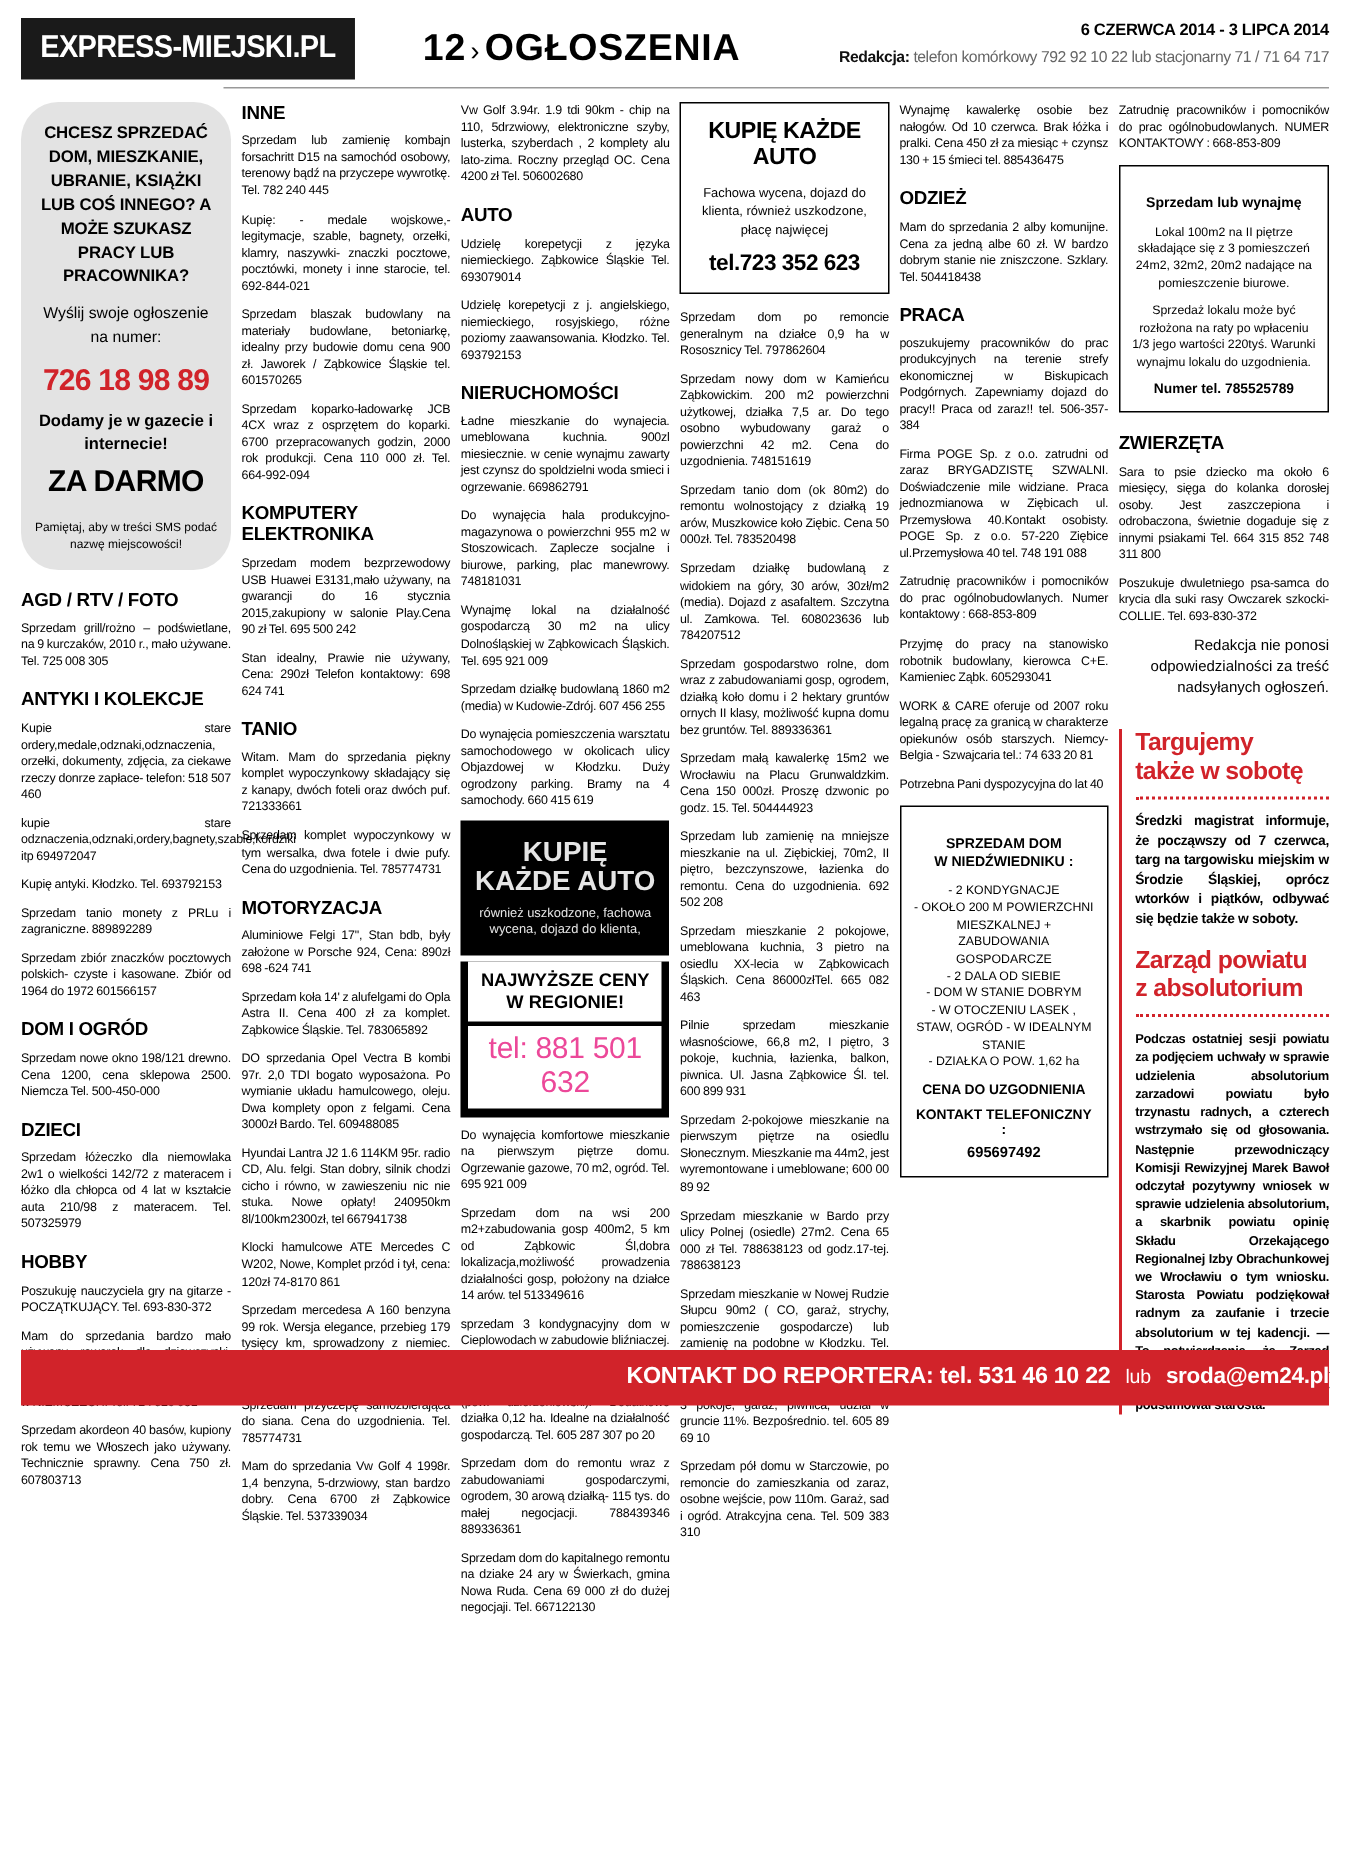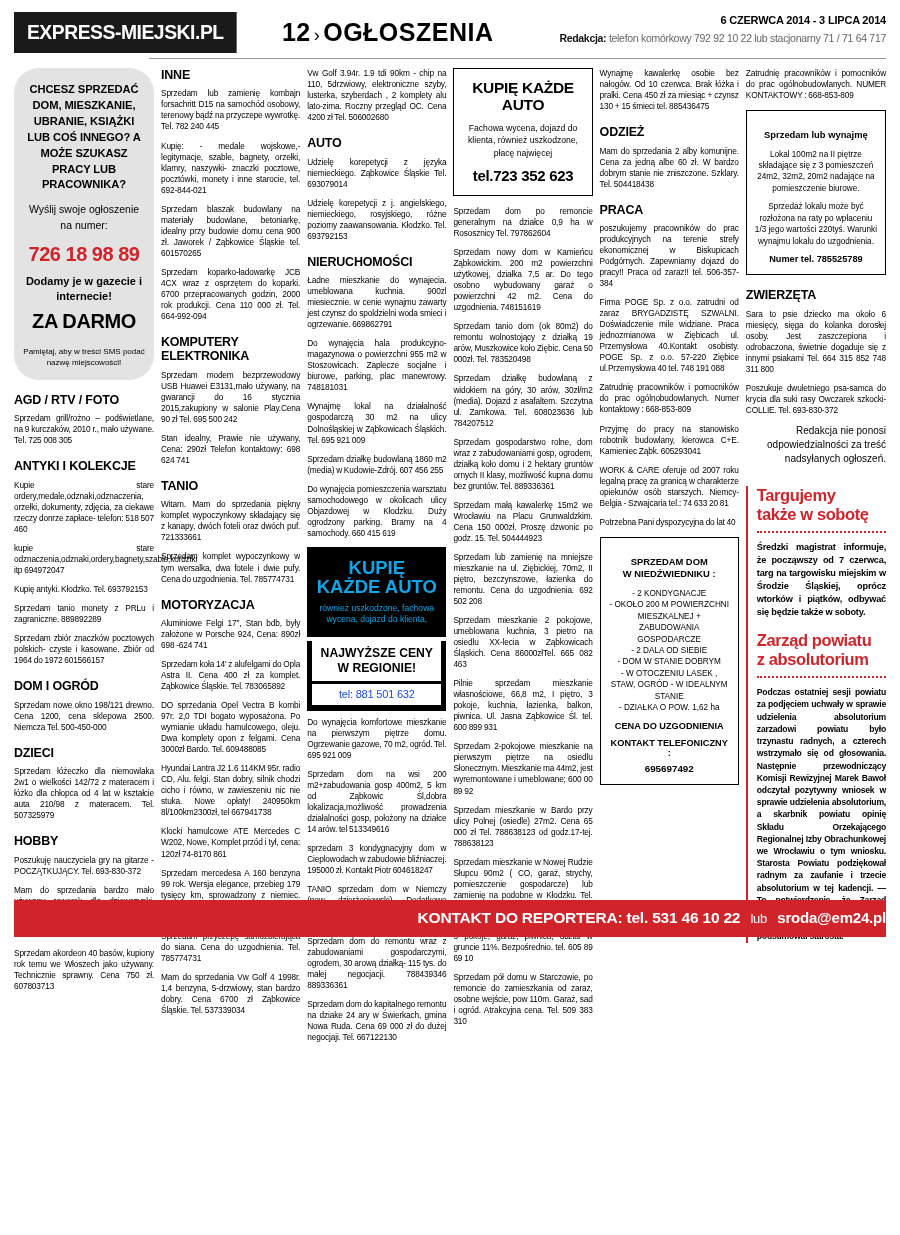--- a/index.html
+++ b/index.html
@@ -62,25 +62,25 @@
   .promo h2 {
     font-size: 11.2px; font-weight: bold; line-height: 1.42; letter-spacing: -0.1px;
   }
   .promo .sub { font-size: 10.5px; margin-top: 9px; line-height: 1.45; }
   .promo .phone { color: #d1232a; font-weight: bold; font-size: 20px; margin: 10px 0 8px; letter-spacing: -0.5px; }
   .promo .add { font-size: 11px; font-weight: bold; line-height: 1.4; }
   .promo .free { font-size: 20px; font-weight: bold; margin-top: 5px; letter-spacing: -0.4px; }
   .promo .note { font-size: 8px; margin-top: 13px; line-height: 1.4; }
 
   
-  .autoblack { background: #000; color: #0ea5e9; text-align: center; padding: 11px 6px 6px; margin: 6px 0 4px; }
+  .autoblack { background: #000; color: #e5e5e5; text-align: center; padding: 11px 6px 6px; margin: 6px 0 4px; }
   .autoblack .t1 { font-size: 18.5px; font-weight: bold; line-height: 1.05; }
   .autoblack .t2 { font-size: 8.6px; line-height: 1.38; margin-top: 6px; padding-bottom: 5px; }
   .autowhite { background: #fff; color: #000; text-align: center; font-weight: bold; font-size: 12.2px; line-height: 1.2; padding: 5px 2px 5px; margin: 0 0 3px 0; }
-  .autotel { background: #fff; color: #1d4ed8; text-align: center; font-size: 11px; padding: 4px 2px 5px; letter-spacing: -0.2px; }
+  .autotel { background: #fff; color: #ec4899; text-align: center; font-size: 20px; padding: 4px 2px 5px; letter-spacing: -0.2px; }
   .autoblackwrap { background: #000; padding: 0 5px 6px 5px; }
 
   
   .framebox { border: 1.5px solid #000; padding: 10px 8px 11px; text-align: center; margin-bottom: 10px; }
   .framebox .h1 { font-size: 15.5px; font-weight: bold; line-height: 1.12; letter-spacing: -0.3px; }
   .framebox .p1 { font-size: 8.6px; line-height: 1.45; margin-top: 8px; }
   .framebox .tel { font-size: 15px; font-weight: bold; margin-top: 8px; letter-spacing: -0.3px; }
 
   
   .boxad { border: 1.2px solid #000; padding: 18px 8px 10px; text-align: center; margin: 9px 0 10px; }

